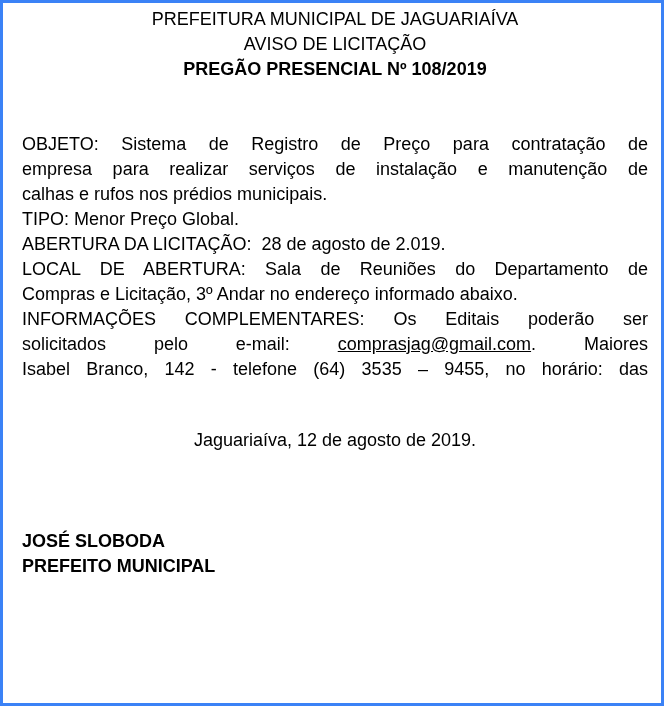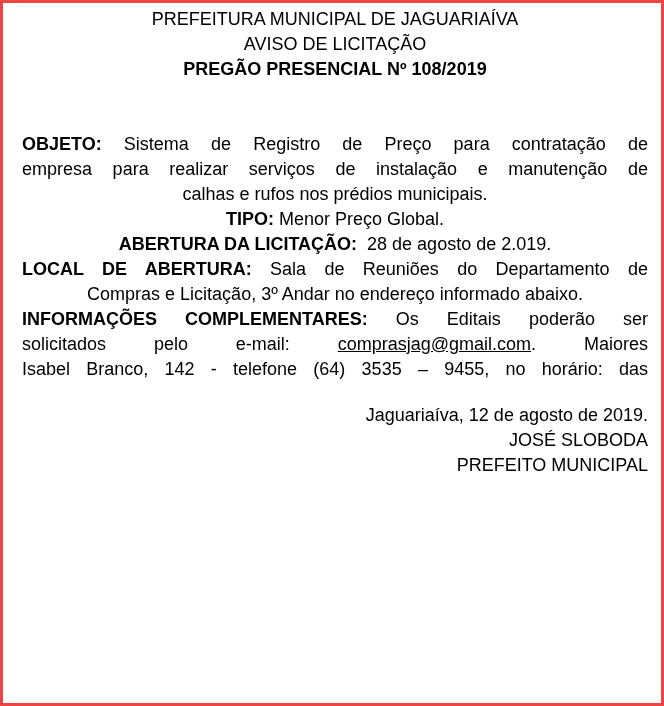--- a/index.html
+++ b/index.html
@@ -4,54 +4,55 @@
 <style>
   html, body {
     margin: 0;
     padding: 0;
     background: #ffffff;
   }
   .page {
     box-sizing: border-box;
     width: 664px;
     height: 706px;
-    border: 3px solid #ef4444;
+    border: 3px solid #3b82f6;
     background: #ffffff;
     padding: 4px 13px 0 19px;
     overflow: hidden;
     font-family: "Liberation Sans", "DejaVu Sans", sans-serif;
     font-size: 18px;
     line-height: 25px;
     color: #000000;
   }
   .header {
     text-align: center;
   }
   .hline { white-space: nowrap; }
   .b { font-weight: 700; }
   .body-block {
     margin-top: 50px;
   }
   .bline {
-    text-align: center;
+    text-align: left;
   }
   .bline.just {
     text-align: justify;
     text-align-last: justify;
   }
-  .bold { font-weight: 700; }
+  .bold { font-weight: 400; }
   .regular { font-weight: 400; }
   .underline { text-decoration: underline; }
   .dateline {
-    margin-top: 21px;
-    text-align: right;
+    margin-top: 46px;
+    text-align: center;
   }
   .signature {
-    text-align: right;
-    font-weight: 400;
+    margin-top: 76px;
+    text-align: left;
+    font-weight: 700;
   }
 </style>
 </head>
 <body>
 
 <div class="page">
 
   <div class="header" id="header-lines">
       <div class="hline">PREFEITURA MUNICIPAL DE JAGUARIAÍVA</div>
       <div class="hline">AVISO DE LICITAÇÃO</div>

